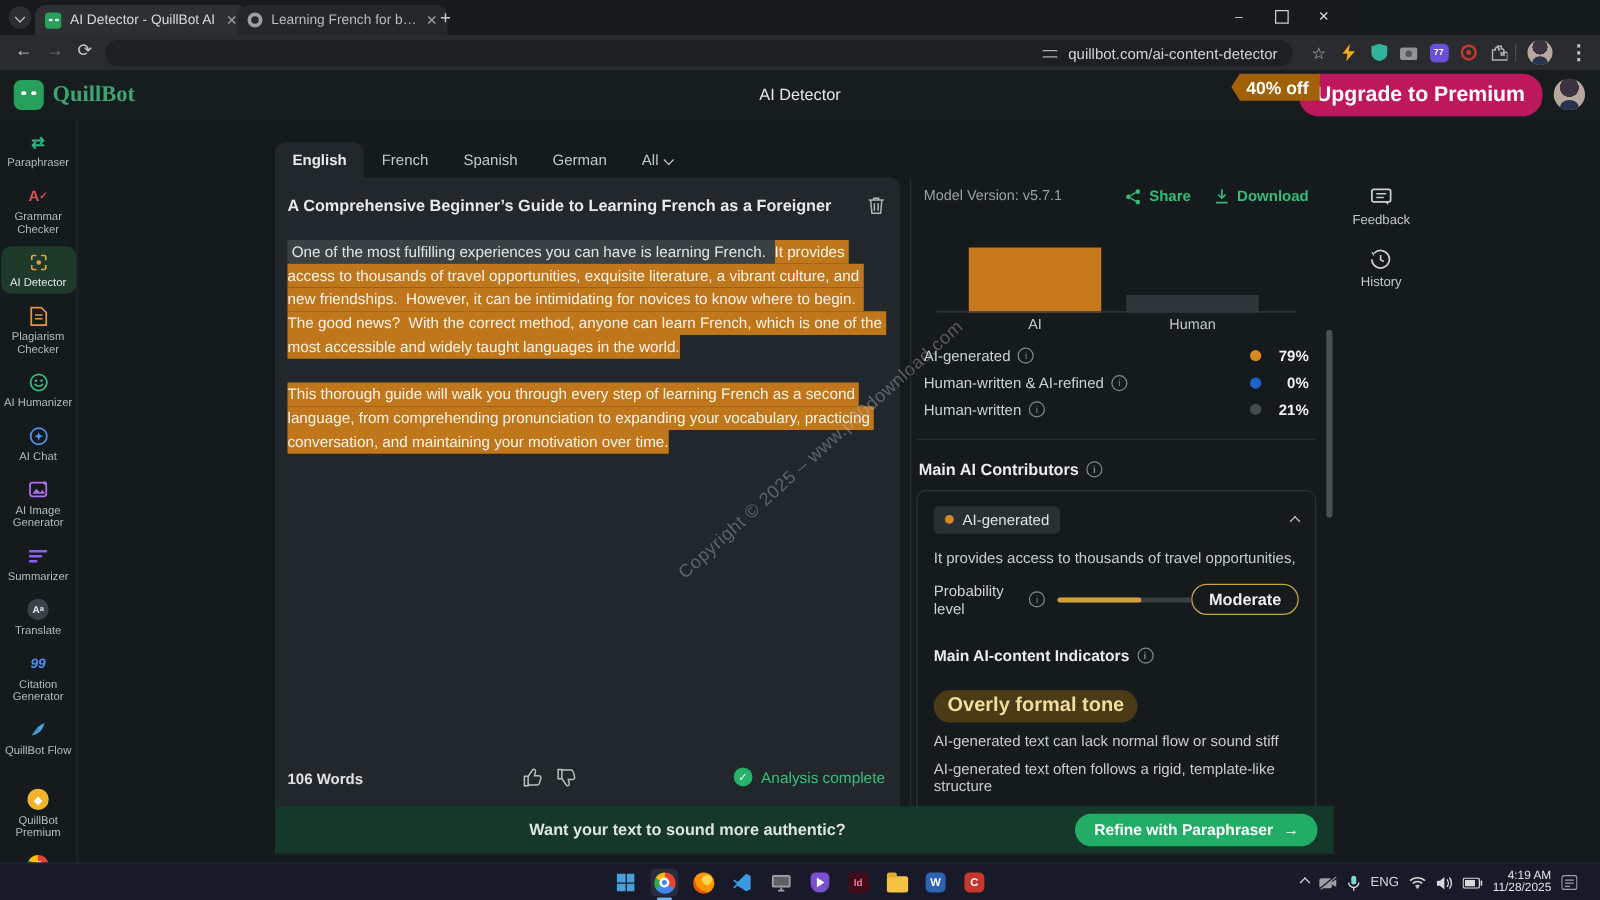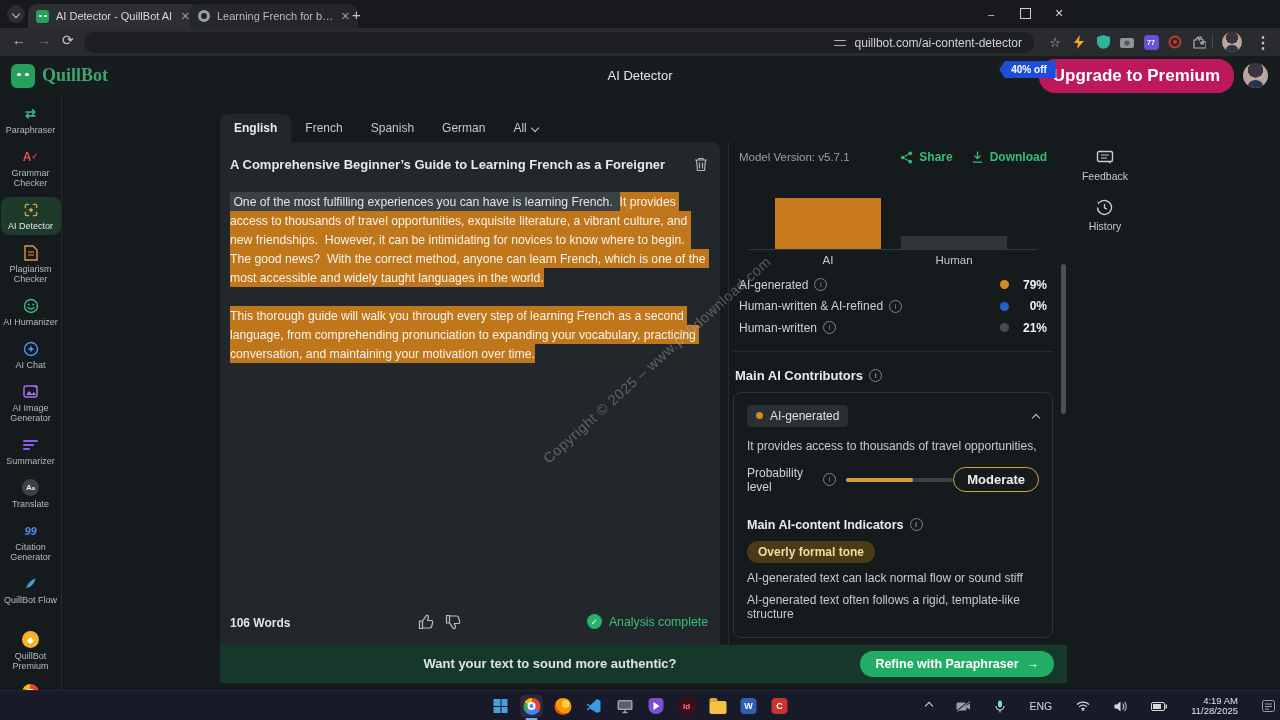--- a/index.html
+++ b/index.html
@@ -29,21 +29,21 @@
   .extic{position:absolute;top:5px;width:18px;height:18px;display:flex;align-items:center;justify-content:center;}
   .avatar{border-radius:50%;background:radial-gradient(circle at 50% 28%,#3a3440 0 34%,#b9a79b 35%);position:relative;overflow:hidden;}
   .avatar::after{content:"";position:absolute;left:20%;bottom:-12%;width:60%;height:45%;border-radius:50% 50% 0 0;background:#26354d;}
   
   #appheader{position:absolute;left:0;top:56px;width:1280px;height:39px;background:#171c1f;display:flex;align-items:center;}
   .qb-logo{width:24px;height:24px;border-radius:6px;background:#27a05c;position:relative;margin-left:11px;}
   .qb-logo::before{content:"";position:absolute;left:6px;top:9px;width:3.5px;height:3.5px;border-radius:50%;background:#fff;box-shadow:8px 0 0 #fff;}
   .qb-word{font-family:"Liberation Serif",serif;font-size:18px;font-weight:bold;color:#3fa56f;margin-left:7px;}
   .page-title{position:absolute;left:50%;transform:translateX(-50%);font-size:13px;color:#e4e7e7;}
   .hdr-right{position:absolute;right:12px;display:flex;align-items:center;gap:9px;}
-  .ribbon{background:#1d4ed8;color:#fff;font-size:10px;font-weight:bold;padding:3px 9px 3px 12px;clip-path:polygon(10% 0,100% 0,100% 100%,10% 100%,0 50%);transform:translateY(-6px);}
+  .ribbon{background:#a16207;color:#fff;font-size:14px;font-weight:bold;padding:3px 9px 3px 12px;clip-path:polygon(10% 0,100% 0,100% 100%,10% 100%,0 50%);transform:translateY(-6px);}
   .upgrade{background:#be185d;color:#fff;font-size:17px;font-weight:bold;border-radius:16px;padding:7px 14px;margin-left:-26px;}
   
   #sidebar{position:absolute;left:0;top:95px;width:62px;height:595px;border-right:1px solid #23292c;display:flex;flex-direction:column;align-items:center;padding-top:6px;box-sizing:border-box;gap:5px;}
   .sbitem{width:58px;border-radius:8px;padding:4px 1px;display:flex;flex-direction:column;align-items:center;gap:3px;font-size:9px;line-height:10px;color:#b4bcbe;text-align:center;}
   .sbitem.active{background:#1d3a2b;color:#e4e8e8;}
   .sbic{height:17px;display:flex;align-items:center;justify-content:center;}
   .sbdivider{width:40px;height:1px;background:#2c3235;margin:4px 0;}
   .circ18{width:17px;height:17px;border-radius:50%;display:flex;align-items:center;justify-content:center;}
   .chromeic{width:17px;height:17px;border-radius:50%;background:conic-gradient(#ea4335 0 33%,#4285f4 33% 66%,#34a853 66% 83%,#fbbc05 83% 100%);position:relative;}
   .chromeic::before{content:"";position:absolute;left:4.5px;top:4.5px;width:8px;height:8px;border-radius:50%;background:#fff;}
@@ -90,21 +90,21 @@
   .contribcard{border:1px solid #2d3437;border-radius:8px;margin-top:9px;padding:12px 13px 16px;}
   .chiprow{display:flex;align-items:center;}
   .chip{background:#293034;border-radius:4px;padding:4px 9px;display:flex;align-items:center;gap:7px;font-size:12px;color:#dde2e3;}
   .chip .dot{width:7px;height:7px;border-radius:50%;background:#d98a1f;}
   .snippet{margin-top:12px;font-size:12px;color:#c7cdcf;white-space:nowrap;overflow:hidden;}
   .probrow{margin-top:13px;display:flex;align-items:center;font-size:12px;color:#ced4d5;}
   .probtrack{width:128px;height:4px;border-radius:2px;background:#3a4044;margin-left:10px;position:relative;}
   .probfill{position:absolute;left:0;top:0;height:4px;border-radius:2px;background:#d2a136;}
   .modpill{margin-left:auto;border:1px solid #c9a53a;border-radius:13px;padding:4px 13px;font-size:13px;font-weight:bold;color:#eef0ee;}
   .indh{display:flex;align-items:center;margin-top:24px;font-size:12.5px;font-weight:bold;color:#e9eced;}
-  .indbadge{display:inline-block;margin-top:9px;background:#4a3a15;border-radius:13px;padding:4px 11px;font-size:12px;font-weight:bold;color:#f1dd9d;}
+  .indbadge{display:inline-block;margin-top:20px;background:#4a3a15;border-radius:13px;padding:4px 11px;font-size:16px;font-weight:bold;color:#f1dd9d;}
   .inddesc{margin-top:8px;font-size:12px;color:#c6cbcd;}
   #scrollthumb{position:absolute;left:1061px;top:264px;width:5px;height:150px;border-radius:3px;background:#4a5155;}
   
   #minirail{position:absolute;left:1076px;top:150px;width:58px;display:flex;flex-direction:column;align-items:center;color:#c3c9cb;}
   .railitem{display:flex;flex-direction:column;align-items:center;gap:4px;font-size:10.5px;}
   .railitem + .railitem{margin-top:17px;}
   
   #ctabar{position:absolute;left:220px;top:645px;width:847px;height:38px;background:#16382a;}
   .ctatext{position:absolute;left:0;top:0;width:660px;line-height:38px;text-align:center;font-size:13px;font-weight:bold;color:#dce5df;}
   .ctabtn{position:absolute;right:13px;top:6px;height:26px;border-radius:14px;background:#22ad66;color:#fff;display:flex;align-items:center;gap:8px;padding:0 15px;font-size:12.5px;font-weight:bold;}
@@ -114,21 +114,21 @@
   .tbic{width:22px;height:22px;display:flex;align-items:center;justify-content:center;position:relative;}
   .tbic.activeapp{background:#2a2c3e;border-radius:4px;}
   .tbic.activeapp::after{content:"";position:absolute;left:5px;bottom:-3px;width:12px;height:2px;border-radius:1px;background:#6db2f2;}
   .winlogo{width:14px;height:14px;display:grid;grid-template-columns:6.5px 6.5px;grid-template-rows:6.5px 6.5px;gap:1px;}
   .winlogo span{background:#4a9eda;}
   .ffx{width:17px;height:17px;border-radius:50%;background:radial-gradient(circle at 65% 35%,#ffd54d 0 25%,#ff9500 26% 60%,#e0560f 61%);}
   .sq{border-radius:4px;display:flex;align-items:center;justify-content:center;font-weight:bold;color:#fff;}
   .folder{width:17px;height:13px;border-radius:2px;background:#f5c344;position:relative;margin-top:3px;}
   .folder::before{content:"";position:absolute;left:0;top:-3px;width:8px;height:4px;border-radius:2px 2px 0 0;background:#e0a92f;}
   .shieldp{width:15px;height:16px;background:#7a4fd0;border-radius:4px 4px 7px 7px;display:flex;align-items:center;justify-content:center;}
-  .tray{position:absolute;right:5px;top:0;height:30px;display:flex;align-items:center;gap:24px;font-size:10.5px;color:#d5d9da;}
+  .tray{position:absolute;right:18px;top:0;height:30px;display:flex;align-items:center;gap:8px;font-size:10.5px;color:#d5d9da;}
   .clockcol{text-align:right;font-size:9.5px;line-height:10.5px;color:#dfe2e3;}
   svg{display:block;}
 </style>
 </head>
 <body>
 
 <div id="screen">
 
   <div id="tabstrip">
     <div class="tabsearch">

